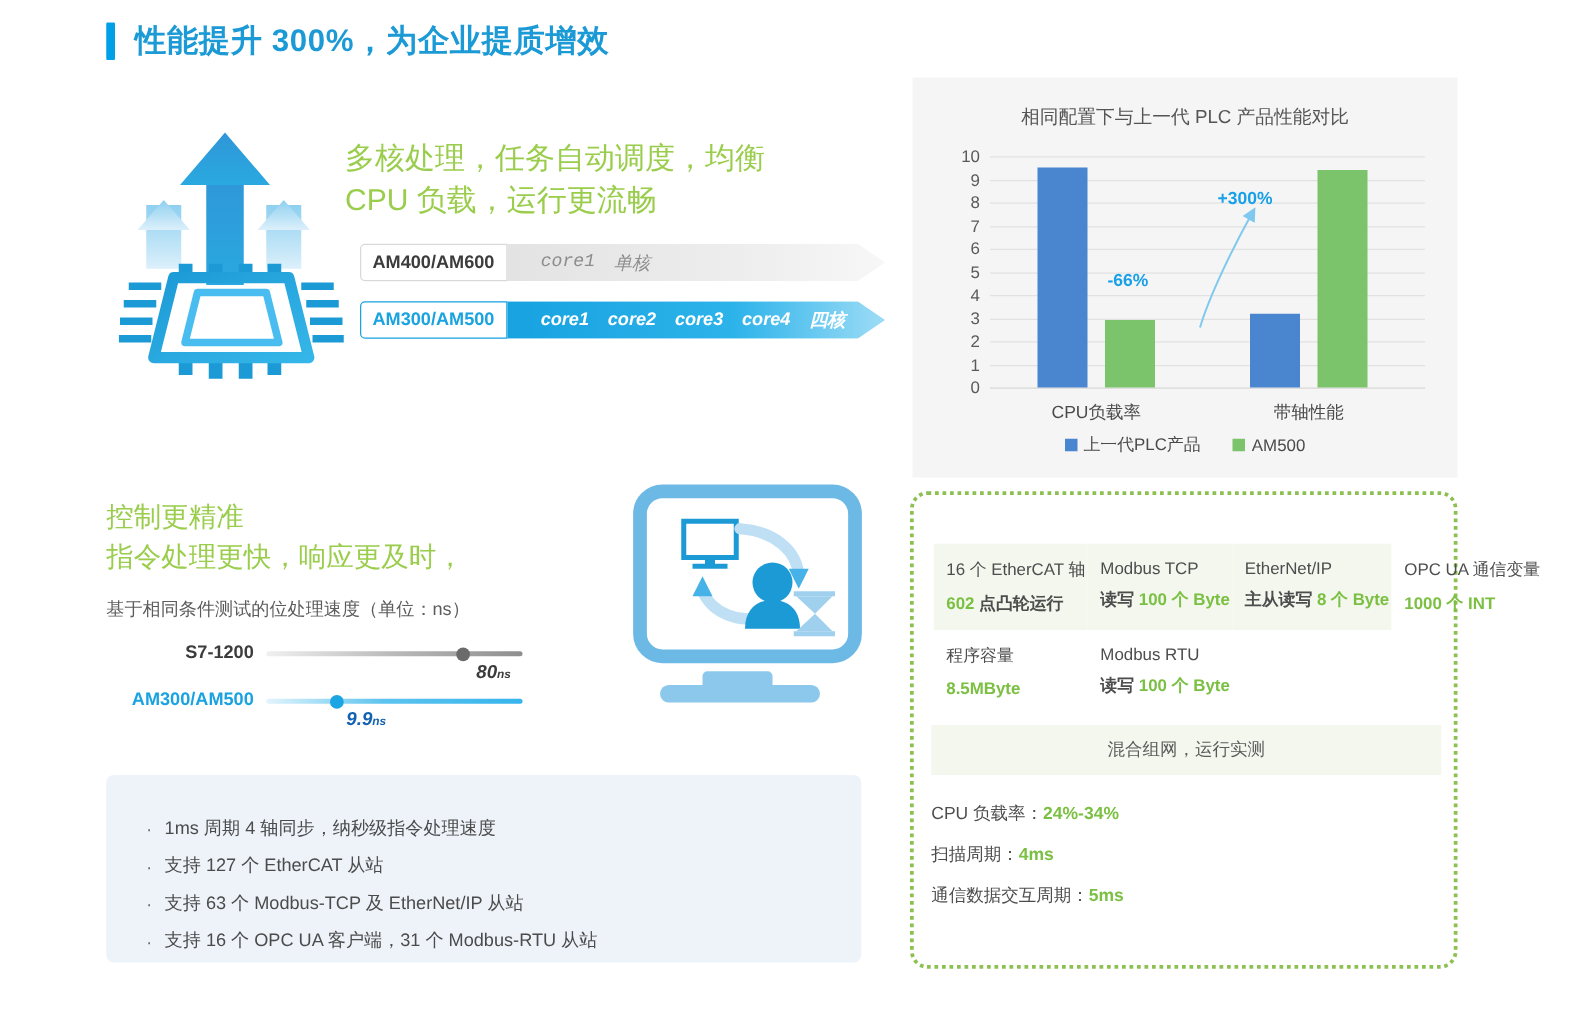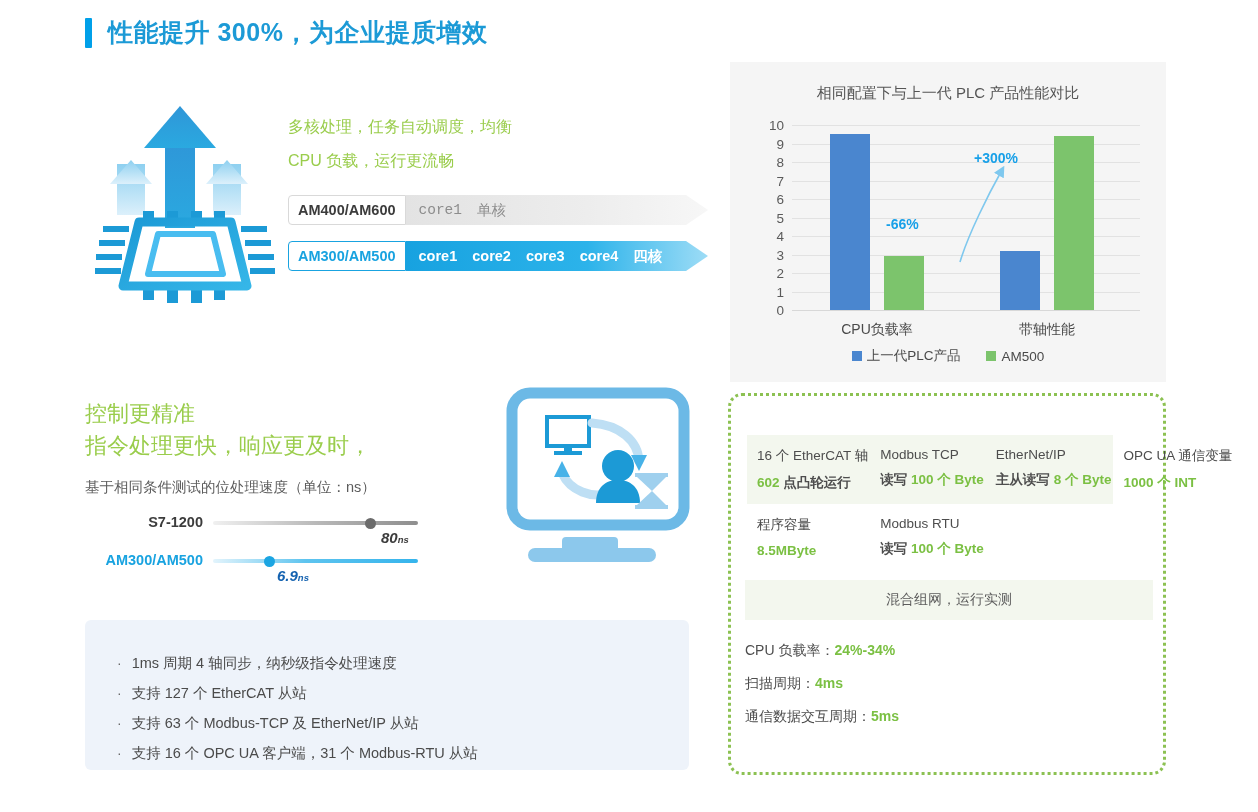--- a/index.html
+++ b/index.html
@@ -12,27 +12,27 @@
 
   
   .header{position:absolute;left:85px;top:16px;display:flex;align-items:center;gap:16px;}
   .accent-bar{width:7px;height:30px;background:#00a0e9;border-radius:1px;}
   .page-title{font-size:25px;font-weight:bold;color:#1c9ad6;letter-spacing:.5px;white-space:nowrap;}
 
   
   .cpu-illus{position:absolute;left:95px;top:100px;width:180px;height:212px;}
 
   
-  .mc-head{position:absolute;left:288px;top:110px;width:400px;font-size:16px;line-height:34px;color:#9acd4c;font-weight:normal;}
+  .mc-head{position:absolute;left:276px;top:110px;width:400px;font-size:24px;line-height:34px;color:#9acd4c;font-weight:normal;}
   .core-rows{position:absolute;left:288px;top:195px;width:420px;}
   .core-row{position:relative;height:30px;margin-bottom:16px;display:flex;align-items:stretch;}
   .core-tag{display:flex;align-items:center;padding:0 9px;font-size:14.5px;font-weight:bold;background:#ffffff;border:1px solid #d6d6d6;border-radius:4px 0 0 4px;box-sizing:border-box;z-index:2;}
   .core-tag.grey{color:#3c3c3c;border-color:#d9d9d9;}
   .core-tag.blue{color:#19a3e0;border-color:#19a3e0;}
-  .core-bar{flex:1;display:flex;align-items:center;gap:15px;padding-left:13px;font-size:14.5px;position:relative;clip-path:polygon(0 0, calc(100% - 22px) 0, 100% 50%, calc(100% - 22px) 100%, 0 100%);}
+  .core-bar{flex:1;display:flex;align-items:center;gap:15px;padding-left:27px;font-size:14.5px;position:relative;clip-path:polygon(0 0, calc(100% - 22px) 0, 100% 50%, calc(100% - 22px) 100%, 0 100%);font-style:italic;}
   .core-bar.grey{background:linear-gradient(90deg,#e3e3e3 0%,#ededed 60%,#f7f7f7 100%);color:#8d8d8d;}
   .core-bar.grey .unit{color:#8d8d8d;font-weight:normal;}
   .core-bar.blue{background:linear-gradient(90deg,#17a2e0 0%,#2cb3ea 60%,#9ddcf6 100%);color:#ffffff;font-weight:bold;}
   .core-bar .mono{font-family:"Liberation Mono","DejaVu Sans Mono",monospace;}
 
   
   .chart-panel{position:absolute;left:730px;top:62px;width:436px;height:320px;background:#f5f5f5;}
   .chart-title{position:absolute;top:22px;left:0;width:100%;text-align:center;font-size:15px;color:#555;}
   .plot{position:absolute;left:62px;top:63px;width:348px;height:185px;}
   .gridline{position:absolute;left:0;width:100%;height:1px;background:#e2e2e2;}
@@ -247,21 +247,21 @@
       <div class="sl-val grey" style="left:296px;top:24px;">
         <span>80</span><span class="u">ns</span>
       </div>
     </div>
     <div class="sl-row">
       <div class="sl-label blue">AM300/AM500</div>
       <div class="sl-track blue">
         <div class="knob blue" style="left:25%"></div>
       </div>
       <div class="sl-val blue" style="left:192px;top:24px;">
-        <span>6.9</span><span class="u">ns</span>
+        <span>9.9</span><span class="u">ns</span>
       </div>
     </div>
   </div>
 
   <div class="mon-illus">
     <svg width="210" height="190" viewBox="0 0 210 190">
       <rect x="12" y="8" width="172" height="132" rx="18" fill="none" stroke="#6cb9e6" stroke-width="11"></rect>
       <rect x="62" y="152" width="56" height="16" rx="4" fill="#8cc8ec"></rect>
       <rect x="28" y="163" width="128" height="14" rx="7" fill="#8cc8ec"></rect>
 

